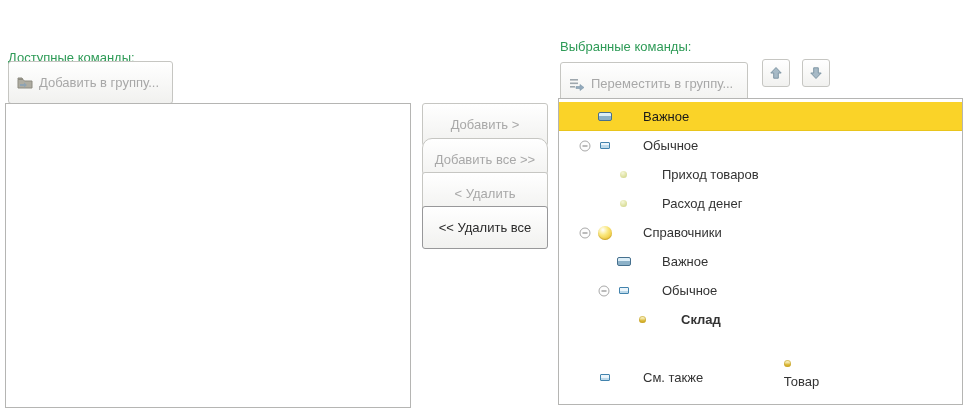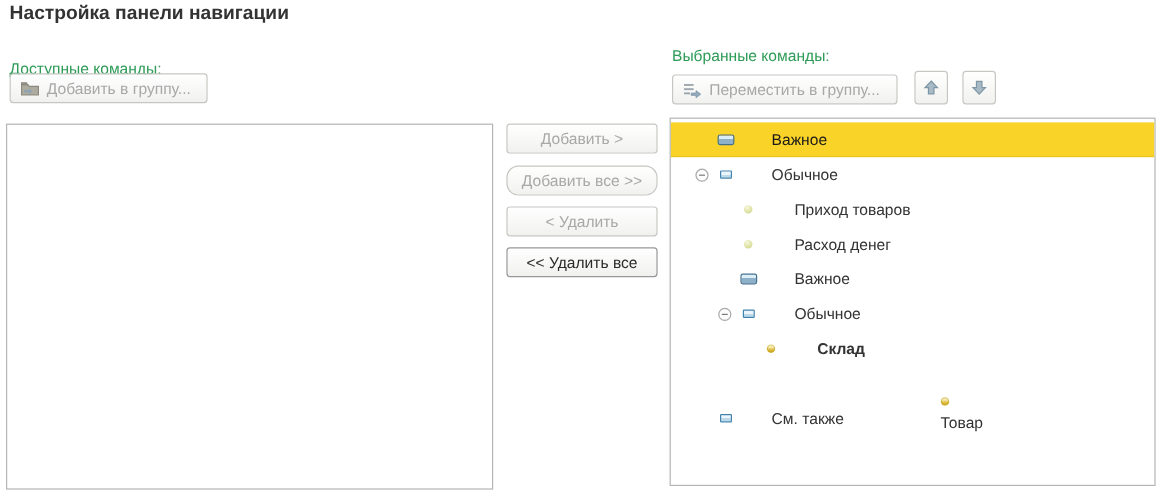--- a/index.html
+++ b/index.html
@@ -5,21 +5,21 @@
   html,body{margin:0;padding:0;background:#fff;}
   #app{position:relative;width:971px;height:416px;background:#fff;
        font-family:"Liberation Sans",sans-serif;overflow:hidden;}
 
   .page-title{position:absolute;left:8px;top:3px;font-size:16px;font-weight:700;color:#333;}
 
   .section-label{position:absolute;top:39px;font-size:13px;color:var(--green,#2e9b57);}
   .label-left{left:8px;margin-top:11px;}
   .label-right{left:560px;}
 
-  .btn{position:absolute;box-sizing:border-box;height:25px;
+  .btn{position:absolute;box-sizing:border-box;height:43px;
        border:1px solid #c6c6c2;border-radius:3px;
        background:linear-gradient(#ffffff,#f1f1ef);
        font-family:"Liberation Sans",sans-serif;font-size:13px;color:#333;
        display:flex;align-items:center;cursor:default;padding:0 8px;}
   .btn.disabled{color:var(--disabled,#a8a8a8);}
   .btn.primary{border-color:#98989a;color:#2b2b2b;}
   .btn .ico{flex:0 0 auto;margin-right:6px;display:block;}
   .btn-center{justify-content:center;}
 
   .toolbar-btn-left{left:8px;top:61px;width:165px;}
@@ -68,21 +68,20 @@
        background:radial-gradient(circle at 40% 30%,#f6f7da,#d9dd97 70%,#c4c97d);}
   .icon-dot-gold::before{width:7px;height:7px;border-radius:50%;
        background:linear-gradient(#f8eeb6 30%,#d9b42e 70%);
        box-shadow:inset 0 0 0 1px rgba(190,155,40,.5);}
 </style>
 </head>
 <body>
 
 <div id="app">
 
-  <div class="page-title">Настройка панели навигации</div>
 
   <div class="section-label label-left">Доступные команды:</div>
 
   <div class="btn disabled toolbar-btn-left">
     <svg class="ico" width="16" height="14" viewBox="0 0 16 14">
       <path d="M1 3.5 L6 3.5 L7.5 5 L15 5 L15 12 L1 12 Z" fill="#aeaca1" stroke="#8d8b80" stroke-width="1"></path>
       <path d="M1 3.5 L1 2 L5 2 L6 3.5 Z" fill="#9c9a8f" stroke="#8d8b80" stroke-width="1"></path>
       <path d="M3 8 L7 8 L7 6.5 L10 9 L7 11.5 L7 10 L3 10 Z" fill="#8fa3b2"></path>
     </svg>
     <span>Добавить в группу...</span>
@@ -132,20 +131,25 @@
       <div class="tree-row" style="padding-left: 35px;">
     <span class="expander hidden-slot"></span>
     <span class="tree-icon icon-dot-pale"></span>
     <span class="tree-label">Приход товаров</span>
   </div>
       <div class="tree-row" style="padding-left: 35px;">
     <span class="expander hidden-slot"></span>
     <span class="tree-icon icon-dot-pale"></span>
     <span class="tree-label">Расход денег</span>
   </div>
+      <div class="tree-row" style="padding-left: 16px;">
+    <span class="expander"></span>
+    <span class="tree-icon icon-catalog"></span>
+    <span class="tree-label">Справочники</span>
+  </div>
       <div class="tree-row" style="padding-left: 35px;">
     <span class="expander hidden-slot"></span>
     <span class="tree-icon icon-panel"></span>
     <span class="tree-label">Важное</span>
   </div>
       <div class="tree-row" style="padding-left: 35px;">
     <span class="expander"></span>
     <span class="tree-icon icon-small-panel"></span>
     <span class="tree-label">Обычное</span>
   </div>

